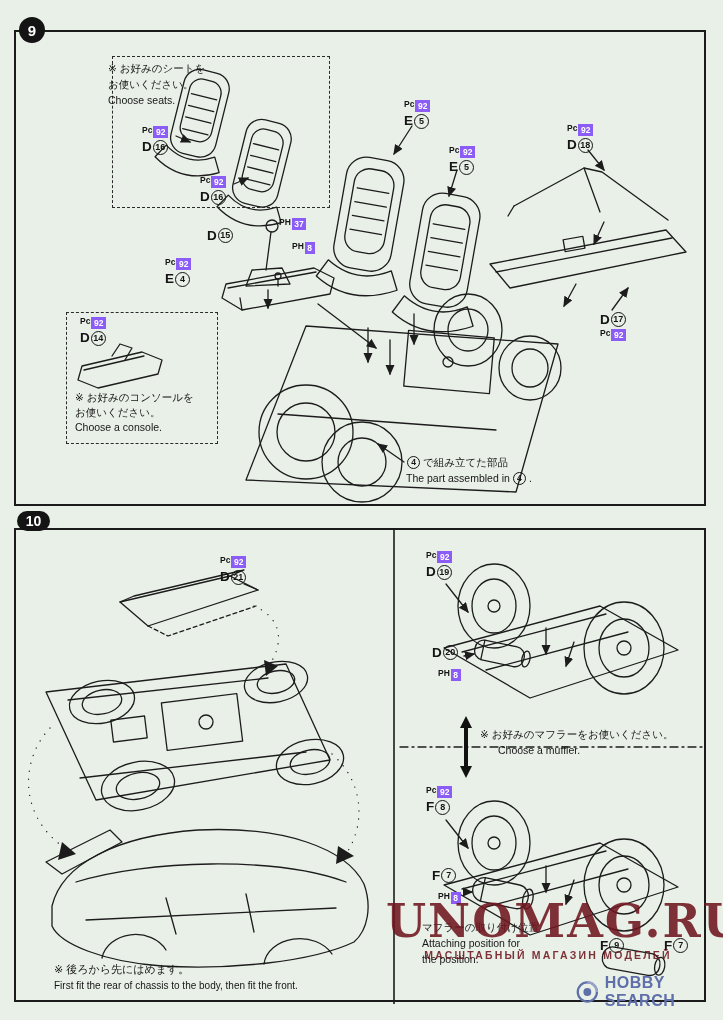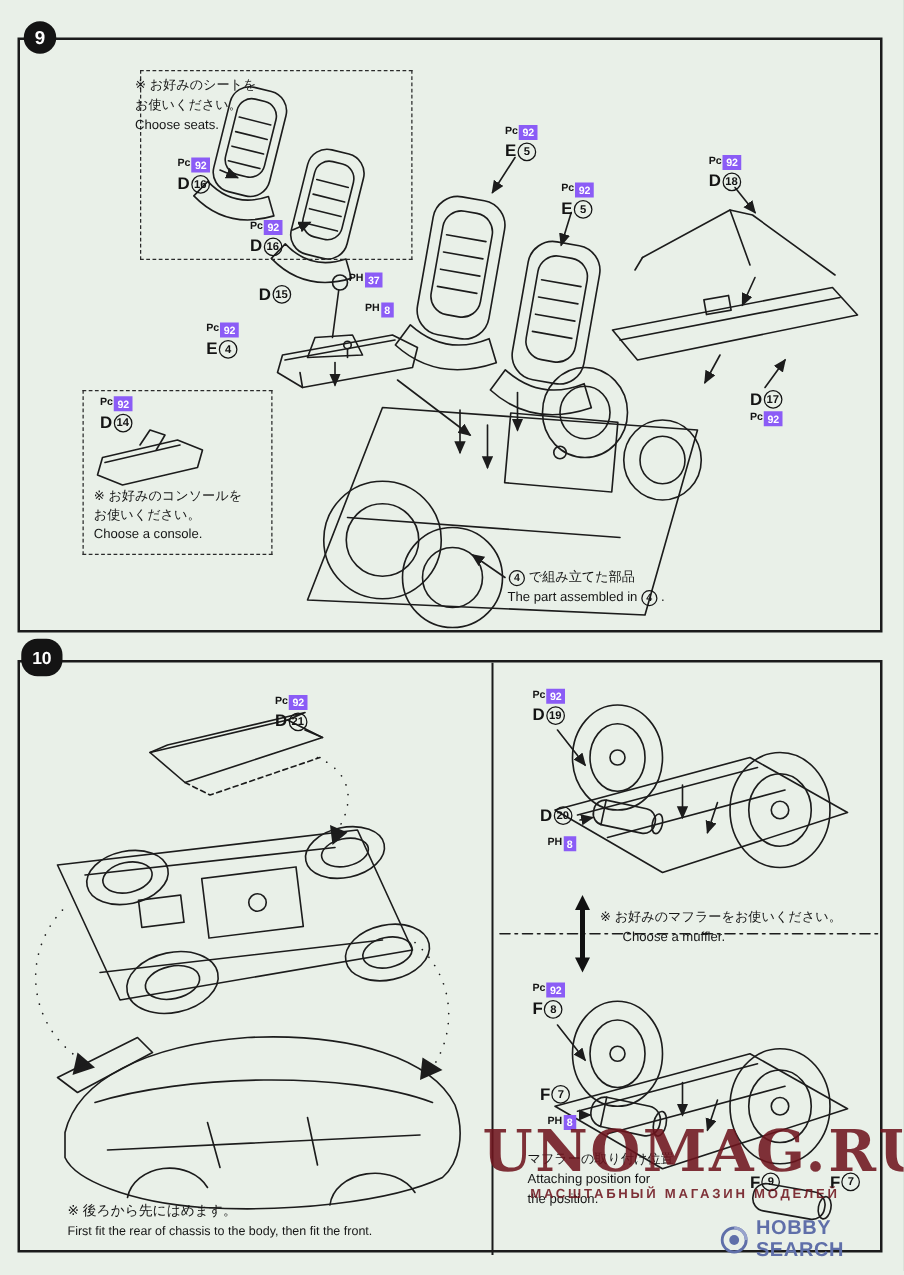--- a/index.html
+++ b/index.html
@@ -4,21 +4,21 @@
 <style>
   *{margin:0;padding:0;box-sizing:border-box}
   html,body{background:#c9d2c9}
   body{font-family:"Liberation Sans","DejaVu Sans",sans-serif;color:#161616}
   .page{position:relative;width:723px;height:1020px;background:#e9f0e8;overflow:hidden;margin:0 auto}
   .section{position:absolute;border:2px solid #1b1b1b;z-index:1}
   .artlayer{position:absolute;left:0;top:0;z-index:1}
   .s{stroke:#1c1c1c;stroke-width:1.3;fill:none;stroke-linejoin:round;stroke-linecap:round}
   .badge{position:absolute;background:#141414;color:#fff;font-weight:bold;display:flex;align-items:center;justify-content:center;z-index:5}
   .badge9{left:19px;top:17px;width:26px;height:26px;border-radius:50%;font-size:15px}
-  .badge10{left:17px;top:511px;width:33px;height:30px;border-radius:13px;font-size:14px}
+  .badge10{left:17px;top:511px;width:33px;height:20px;border-radius:13px;font-size:14px}
   .notebox{position:absolute;border:1.6px dashed #2a2a2a;z-index:2}
   .ptag{position:absolute;display:flex;flex-direction:column;align-items:flex-start;gap:2px;line-height:1;z-index:3}
   .chip{display:inline-flex;font-weight:700;font-size:8.5px;line-height:1;color:#141414}
   .chip .cc{display:inline-block;background:#8b5cf6;color:#fff;font-size:8.5px;line-height:1;padding:1.5px 2.5px;margin-left:1px}
   .plabel{display:inline-flex;align-items:center;font-weight:700;font-size:13.5px;line-height:1;color:#141414}
   .circ{width:15px;height:15px;border:1.5px solid #141414;border-radius:50%;display:inline-flex;align-items:center;justify-content:center;font-size:9px;font-weight:700;margin-left:1px;flex:none}
   .circ.sm{width:13px;height:13px;font-size:8.5px;border-width:1.3px;margin:0 1px}
   .txt{position:absolute;z-index:3;line-height:1.5}
   .jp{font-size:10.5px}
   .en{font-size:10.5px}

